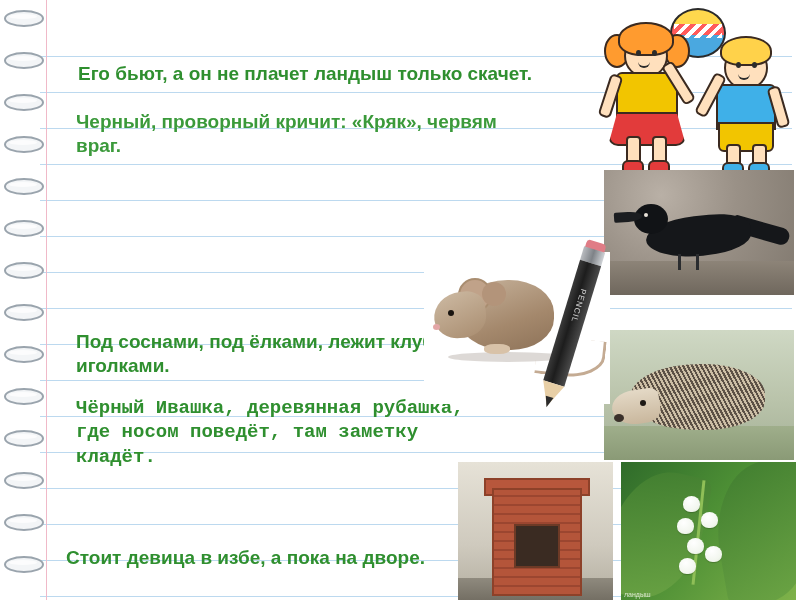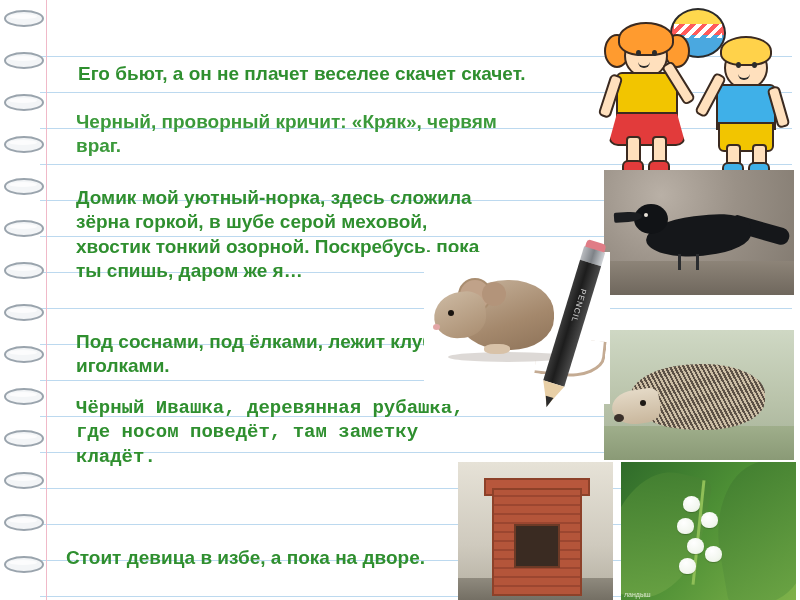--- a/index.html
+++ b/index.html
@@ -464,23 +464,22 @@
     <div class="ring" style="top:304px"></div>
     <div class="ring" style="top:346px"></div>
     <div class="ring" style="top:388px"></div>
     <div class="ring" style="top:430px"></div>
     <div class="ring" style="top:472px"></div>
     <div class="ring" style="top:514px"></div>
     <div class="ring" style="top:556px"></div>
   </div>
 
 
-  <div class="riddle r1">Его бьют, а он не плачет веселее скачет скачет.</div>
+  <div class="riddle r1">Его бьют, а он не плачет ландыш только скачет.</div>
   <div class="riddle r2">Черный, проворный кричит: «Кряк», червям враг.</div>
-  <div class="riddle r3">Домик мой уютный-норка, здесь сложила зёрна  горкой, в шубе серой меховой, хвостик тонкий озорной. Поскребусь, пока ты спишь, даром же я…</div>
   <div class="riddle r4">Под соснами, под ёлками, лежит клубок с иголками.</div>
   <div class="riddle r5">Чёрный Ивашка, деревянная рубашка, где носом поведёт, там заметку кладёт.</div>
   <div class="riddle r7">Стоит девица в избе, а пока на дворе.</div>
 
   <div class="kids">
     <div class="ball">
       <div class="ball-zig"></div>
     </div>
 
     <div class="kid girl">

